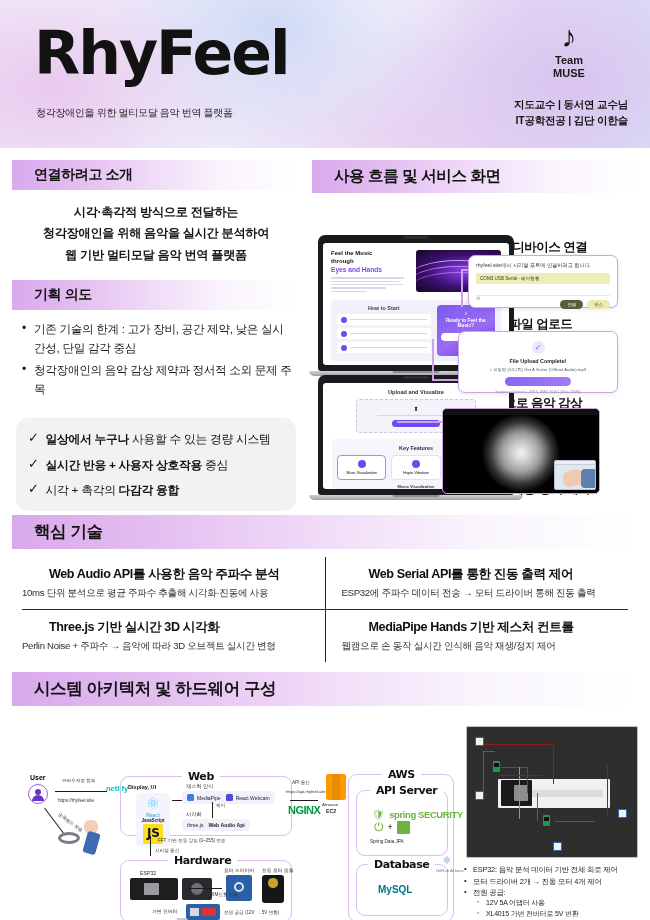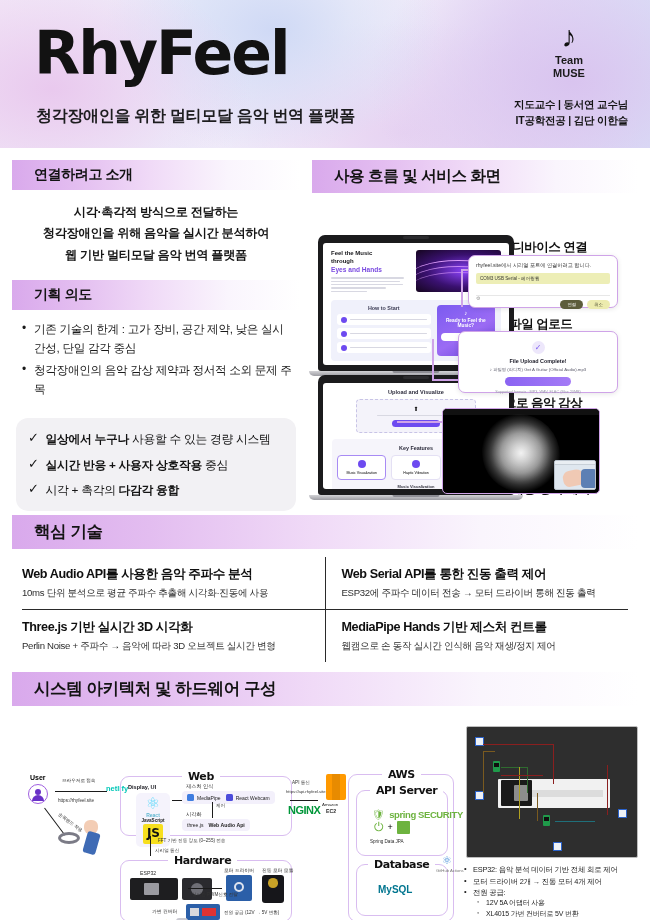--- a/index.html
+++ b/index.html
@@ -24,21 +24,21 @@
     overflow: hidden;
   }
   .hdr-title {
     position: absolute; left: 34px; top: 18px;
     font-size: 60px; font-weight: 700; letter-spacing: -2px;
     color: #121212;
     font-family: "DejaVu Sans", sans-serif;
   }
   .hdr-sub {
     position: absolute; left: 36px; top: 106px;
-    font-size: 16px; font-weight: 700; color: #1d1d1f;
+    font-size: 10px; font-weight: 400; color: #1d1d1f;
     letter-spacing: -0.3px;
   }
   .team-logo {
     position: absolute; right: 46px; top: 22px;
     text-align: center; width: 70px;
   }
   .team-mark { font-size: 30px; line-height: 1; color: #111; font-weight: 700; }
   .team-name {
     font-size: 11px; font-weight: 700; color: #1a1a1a; line-height: 1.15;
     margin-top: 2px;
@@ -238,21 +238,21 @@
     background:#5d7fb4; border-radius: 4px;
   }
 
   .leader { position:absolute; border:1px solid #cfa3e8; }
 
   
   .tech { padding: 8px 22px 4px 22px; }
   .tech-grid { display: grid; grid-template-columns: 1fr 1px 1fr; column-gap: 0; }
   .tech-cell { padding: 9px 14px 9px 0; }
   .tech-cell.right { padding-left: 16px; padding-right: 0; }
-  .tech-t { font-size: 12.6px; font-weight: 700; color: #0f0f0f; letter-spacing: -0.4px; }
+  .tech-t { font-size: 12.6px; font-weight: 700; color: #0f0f0f; letter-spacing: -0.4px; margin-left: 27px; }
   .tech-d { font-size: 9.6px; color: #2e2e2e; margin-top: 4px; letter-spacing: -0.3px; }
   .vrule { background: #2a2a2a; width: 1px; }
   .hrule { grid-column: 1 / -1; height: 1px; background: #2a2a2a; }
 
   
   .arch { position: relative; height: 228px; margin-top: 6px; }
   .arch-box {
     position: absolute; border: 1.1px solid #d9bdf0; border-radius: 9px;
   }
   .arch-title {

